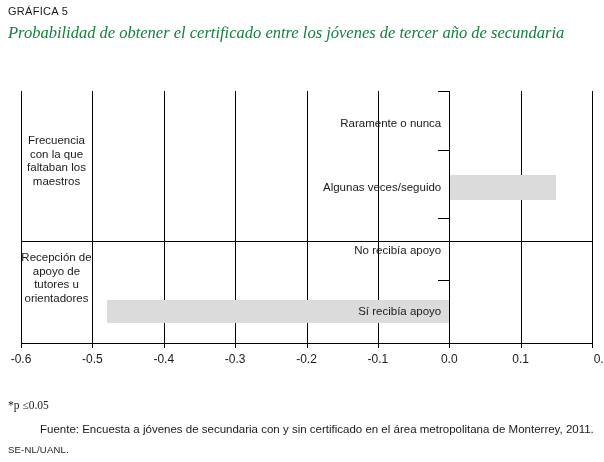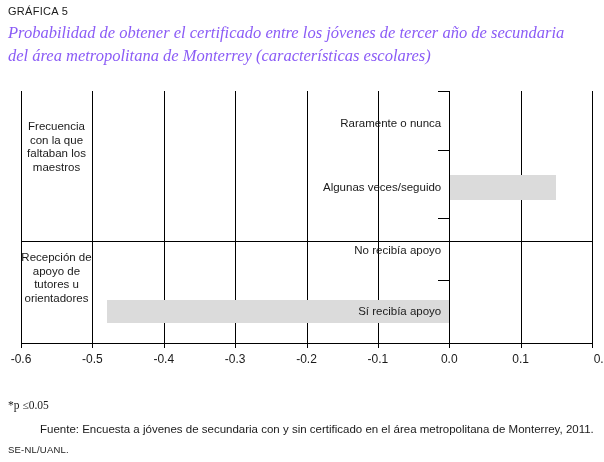--- a/index.html
+++ b/index.html
@@ -12,21 +12,21 @@
     overflow:hidden;
   }
   .fig-label{
     position:absolute;left:8px;top:5px;
     font-size:11px;line-height:13px;letter-spacing:.3px;color:#1a1a1a;
   }
   .fig-title{
     position:absolute;left:8px;top:21px;width:592px;
     font-family:"Liberation Serif", serif;
     font-style:italic;
-    font-size:16.5px;line-height:23px;color:#8b5cf6;
+    font-size:16.5px;line-height:23px;color:#15803d;
   }
   .plot{
     position:absolute;left:21px;top:91px;width:571px;height:252px;
     border-bottom:1px solid #000;
   }
   .gridline{
     position:absolute;top:0;width:1px;height:257px;background:#000;z-index:1;
   }
   .group-divider{
     position:absolute;left:0;right:0;top:150px;height:1px;background:#000;z-index:3;
@@ -52,21 +52,21 @@
     text-align:right;padding-right:8px;white-space:nowrap;color:#1a1a1a;
   }
   .cat-0-0{top:25px;}
   .cat-0-1{top:89px;margin-left:32px;}
   .cat-1-0{top:152px;}
   .cat-1-1{top:213px;}
   .grp-label{
     position:absolute;left:0;width:71px;z-index:6;
     font-size:11.5px;line-height:13.5px;text-align:center;color:#1a1a1a;
   }
-  .grp-0{top:29px;text-align:center;}
+  .grp-0{top:43px;text-align:center;}
   .grp-1{top:160px;}
   .xticklabels{
     position:absolute;left:21px;top:351px;width:571px;height:16px;
   }
   .x-tick-label{
     position:absolute;top:0;transform:translateX(-50%);
     font-size:12px;line-height:16px;color:#1a1a1a;white-space:nowrap;
   }
   .fn-sig{
     position:absolute;left:8px;top:398px;
@@ -83,21 +83,20 @@
 </style>
 </head>
 <body>
 
 <div class="page">
 
   <div class="fig-label">GRÁFICA 5</div>
 
   <div class="fig-title">
     <span>Probabilidad de obtener el certificado entre los jóvenes de tercer año de secundaria</span><br>
-    <span>del área metropolitana de Monterrey (características escolares)</span>
   </div>
 
   <div class="plot">
     <div id="gridlines">
         <div class="gridline" style="left: 0%;"></div>
         <div class="gridline" style="left: 12.5%;"></div>
         <div class="gridline" style="left: 25%;"></div>
         <div class="gridline" style="left: 37.5%;"></div>
         <div class="gridline" style="left: 50%;"></div>
         <div class="gridline" style="left: 62.5%;"></div>

